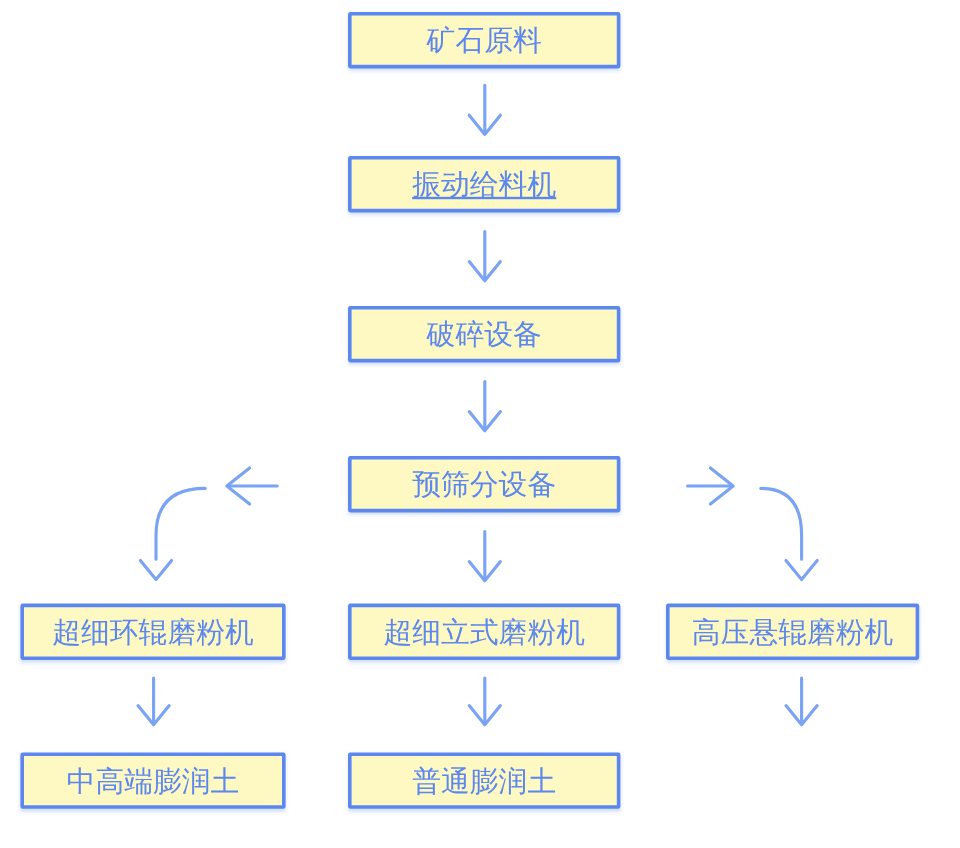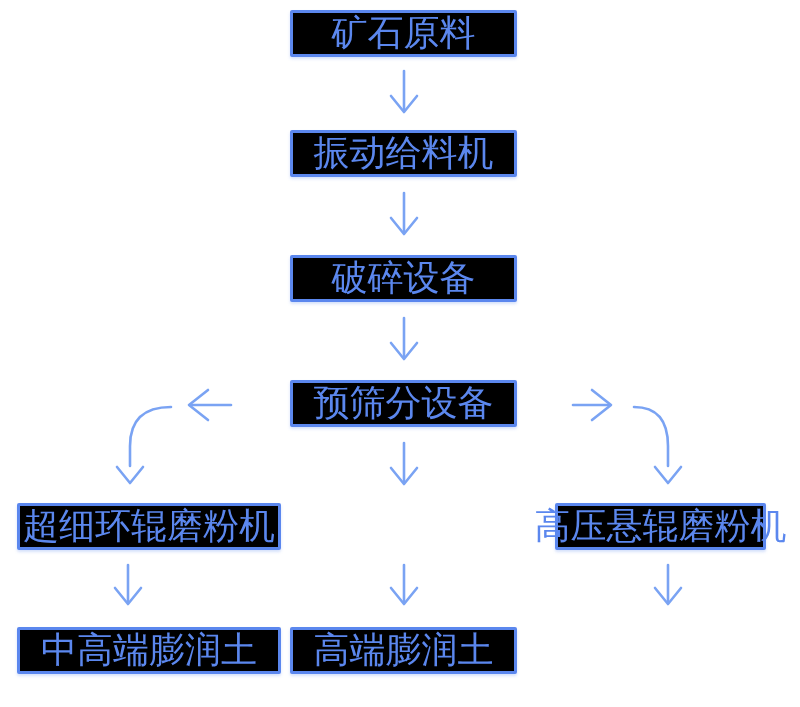--- a/index.html
+++ b/index.html
@@ -18,33 +18,33 @@
   .arrows{
     position:absolute;left:0;top:0;width:800px;height:707px;
     pointer-events:none;
   }
   .node{
     position:absolute;
     box-sizing:border-box;
     height:47px;
     border:3px solid var(--accent);
     border-radius:2px;
-    background:#000000;
+    background:#fef9c3;
     color:var(--accent);
-    font-size:36px;
+    font-size:24px;
     display:flex;align-items:center;justify-content:center;
     white-space:nowrap;
     box-shadow:0 2px 3px rgba(91,135,238,0.25);
   }
   
-  .col-left{left:17px;width:264px;}
+  .col-left{left:17px;width:221px;}
   .col-mid{left:290px;width:227px;}
   .col-right{left:555px;width:211px;}
   
-  .r1{top:10px;} .r2{top:130px;} .r3{top:255px;text-align:center;}
+  .r1{top:10px;} .r2{top:130px;text-decoration:underline;} .r3{top:255px;text-align:center;}
   .r4{top:380px;font-family:Liberation Serif, serif;} .r5{top:503px;} .r6{top:627px;}
 </style>
 </head>
 <body>
 
 <div class="canvas">
 
   <svg class="arrows" viewBox="0 0 800 707" fill="none" stroke="var(--arrow)" stroke-width="2.6" stroke-linecap="round" stroke-linejoin="round">
 
     <g>
@@ -105,24 +105,27 @@
   <div class="node col-mid r3">
     <span>破碎设备</span>
   </div>
   <div class="node col-mid r4">
     <span>预筛分设备</span>
   </div>
 
   <div class="node col-left r5">
     <span>超细环辊磨粉机</span>
   </div>
+  <div class="node col-mid r5">
+    <span>超细立式磨粉机</span>
+  </div>
   <div class="node col-right r5">
     <span>高压悬辊磨粉机</span>
   </div>
 
   <div class="node col-left r6">
     <span>中高端膨润土</span>
   </div>
   <div class="node col-mid r6">
-    <span>高端膨润土</span>
+    <span>普通膨润土</span>
   </div>
 
 </div>
 
 </body></html>

